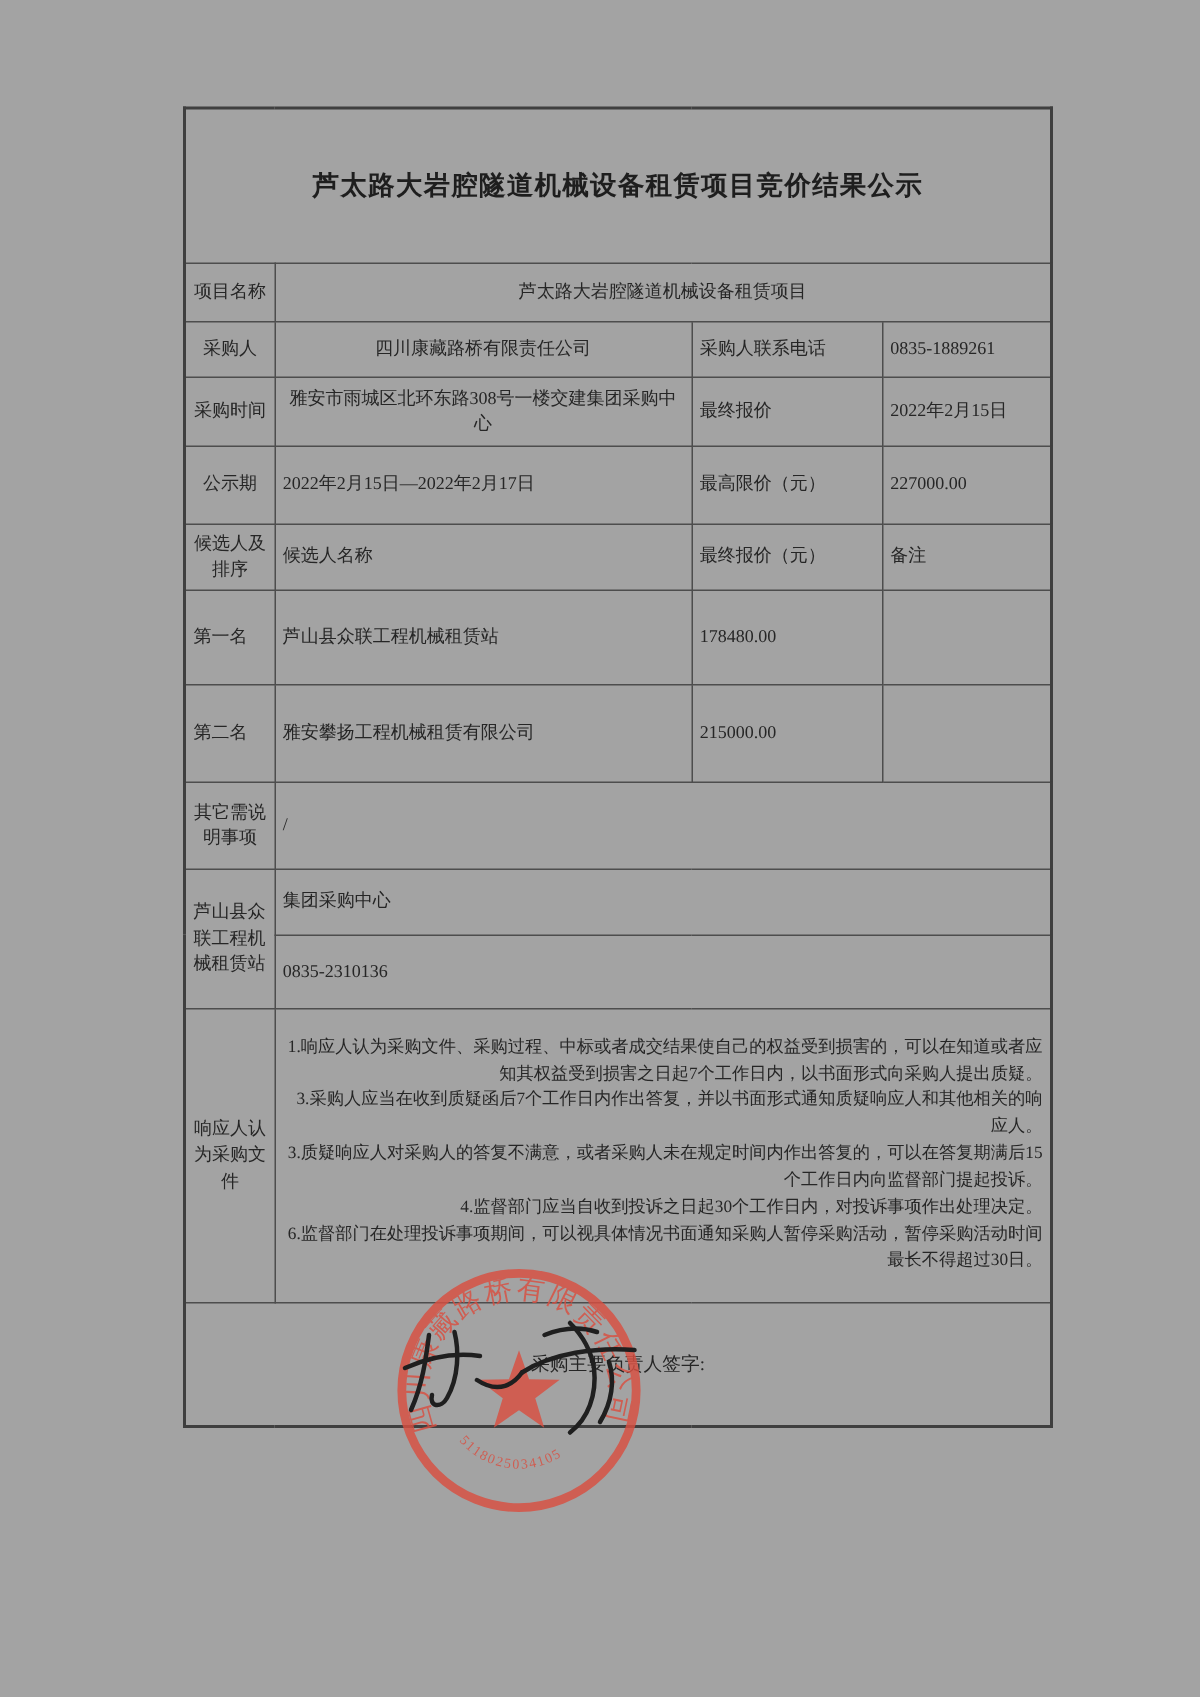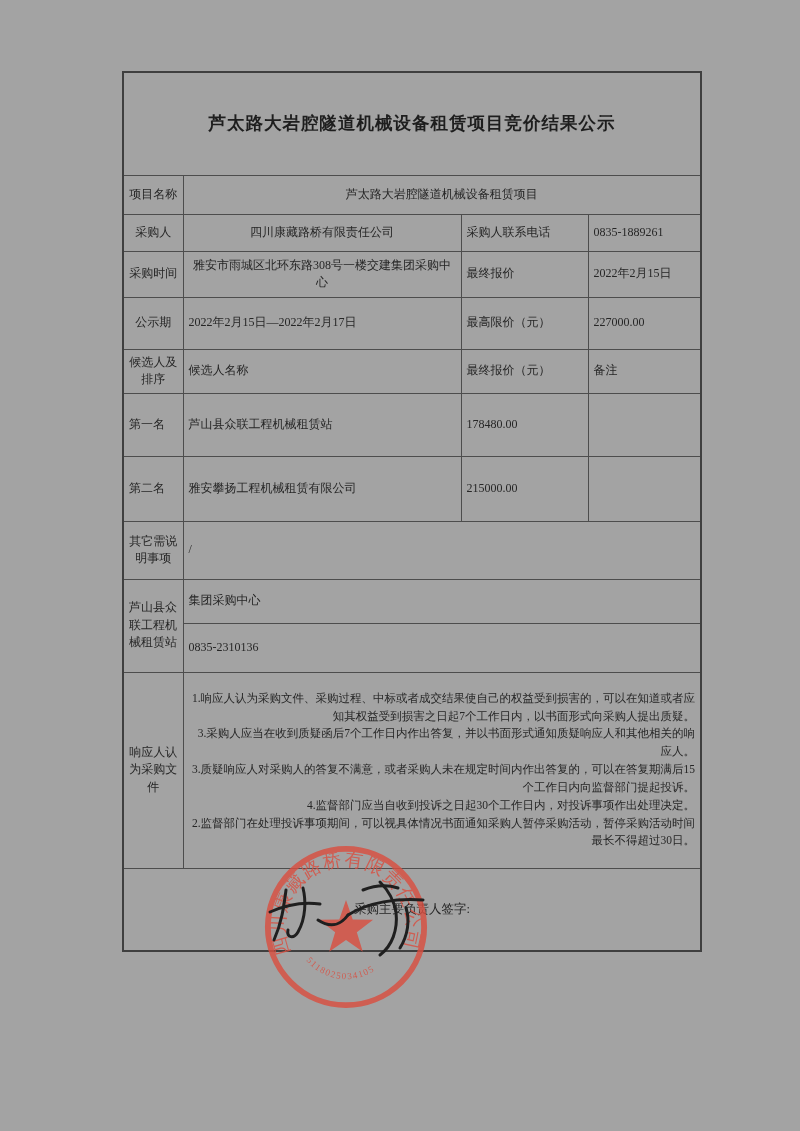--- a/index.html
+++ b/index.html
@@ -137,21 +137,21 @@
     </tr>
 
     <tr class="rowL">
       <td class="l dt">响应人认为采购文件</td>
       <td class="dt" colspan="3">
         <div class="objection-text">
           <div>1.响应人认为采购文件、采购过程、中标或者成交结果使自己的权益受到损害的，可以在知道或者应知其权益受到损害之日起7个工作日内，以书面形式向采购人提出质疑。</div>
           <div>3.采购人应当在收到质疑函后7个工作日内作出答复，并以书面形式通知质疑响应人和其他相关的响应人。</div>
           <div>3.质疑响应人对采购人的答复不满意，或者采购人未在规定时间内作出答复的，可以在答复期满后15个工作日内向监督部门提起投诉。</div>
           <div>4.监督部门应当自收到投诉之日起30个工作日内，对投诉事项作出处理决定。</div>
-          <div>2.监督部门在处理投诉事项期间，可以视具体情况书面通知采购人暂停采购活动，暂停采购活动时间最长不得超过30日。</div>
+          <div>6.监督部门在处理投诉事项期间，可以视具体情况书面通知采购人暂停采购活动，暂停采购活动时间最长不得超过30日。</div>
         </div>
       </td>
     </tr>
 
     <tr class="rowM">
       <td class="l" colspan="4">
         <span class="sig-label">采购主要负责人签字:</span>
       </td>
     </tr>
   </tbody>

